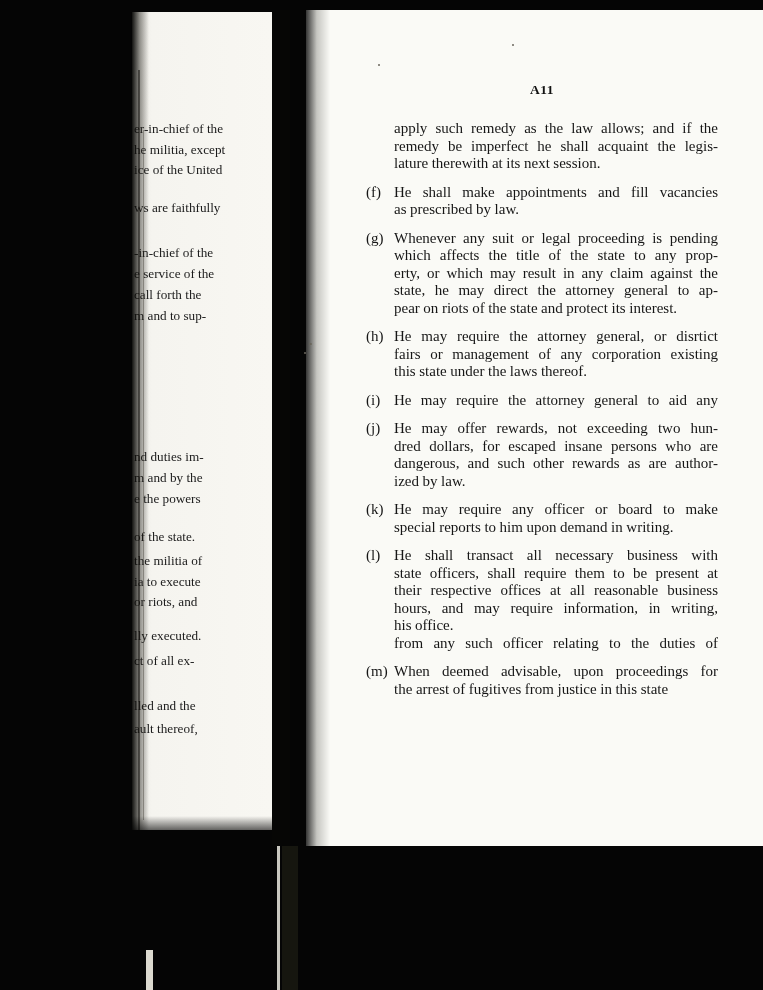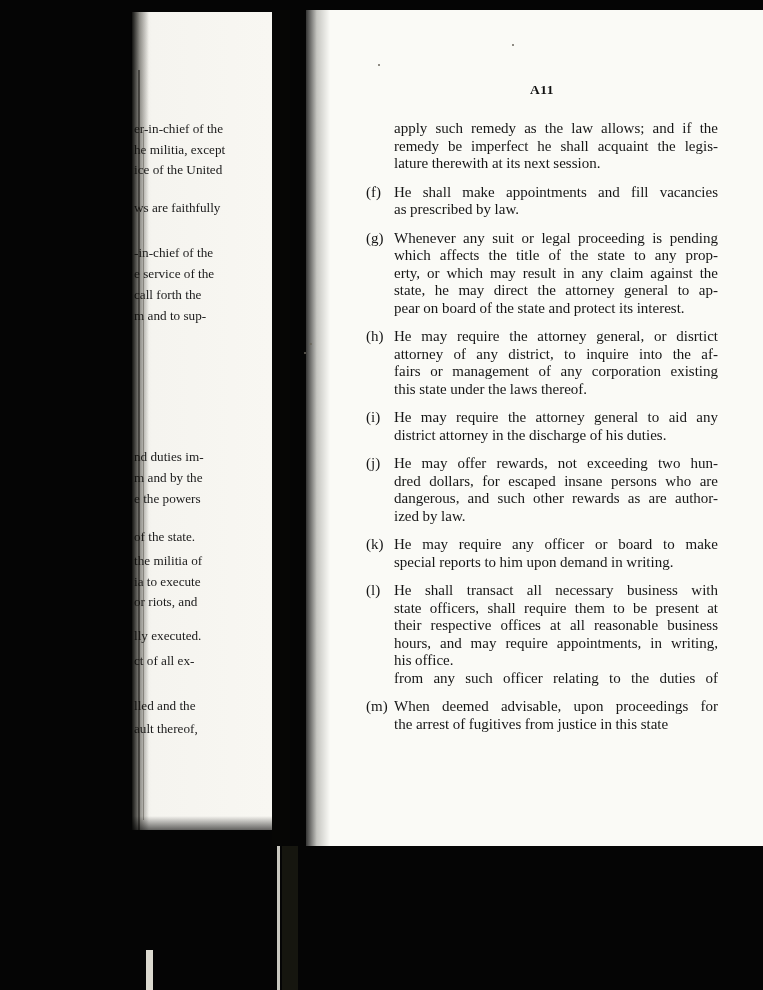--- a/index.html
+++ b/index.html
@@ -174,37 +174,35 @@
               <div class="tline last">as prescribed by law.</div>
             </div>
           </div>
           <div class="clause">
             <span class="clause-label">(g)</span>
             <div class="clause-body">
               <div class="tline">Whenever any suit or legal proceeding is pending</div>
               <div class="tline">which affects the title of the state to any prop-</div>
               <div class="tline">erty, or which may result in any claim against the</div>
               <div class="tline">state, he may direct the attorney general to ap-</div>
-              <div class="tline last">pear on board of the state and protect its interest.</div>
+              <div class="tline last">pear on riots of the state and protect its interest.</div>
             </div>
           </div>
           <div class="clause">
             <span class="clause-label">(h)</span>
             <div class="clause-body">
               <div class="tline">He may require the attorney general, or disrtict</div>
-              <div class="tline">attorney of any district, to inquire into the af-</div>
               <div class="tline">fairs or management of any corporation existing</div>
               <div class="tline last">this state under the laws thereof.</div>
             </div>
           </div>
           <div class="clause">
             <span class="clause-label">(i)</span>
             <div class="clause-body">
               <div class="tline">He may require the attorney general to aid any</div>
-              <div class="tline last">district attorney in the discharge of his duties.</div>
             </div>
           </div>
           <div class="clause">
             <span class="clause-label">(j)</span>
             <div class="clause-body">
               <div class="tline">He may offer rewards, not exceeding two hun-</div>
               <div class="tline">dred dollars, for escaped insane persons who are</div>
               <div class="tline">dangerous, and such other rewards as are author-</div>
               <div class="tline last">ized by law.</div>
             </div>
@@ -215,21 +213,21 @@
               <div class="tline">He may require any officer or board to make</div>
               <div class="tline last">special reports to him upon demand in writing.</div>
             </div>
           </div>
           <div class="clause">
             <span class="clause-label">(l)</span>
             <div class="clause-body">
               <div class="tline">He shall transact all necessary business with</div>
               <div class="tline">state officers, shall require them to be present at</div>
               <div class="tline">their respective offices at all reasonable business</div>
-              <div class="tline">hours, and may require appointments, in writing,</div>
+              <div class="tline">hours, and may require information, in writing,</div>
               <div class="tline last">his office.</div>
               <div class="tline">from any such officer relating to the duties of</div>
             </div>
           </div>
           <div class="clause">
             <span class="clause-label">(m)</span>
             <div class="clause-body">
               <div class="tline">When deemed advisable, upon proceedings for</div>
               <div class="tline last">the arrest of fugitives from justice in this state</div>
             </div>

